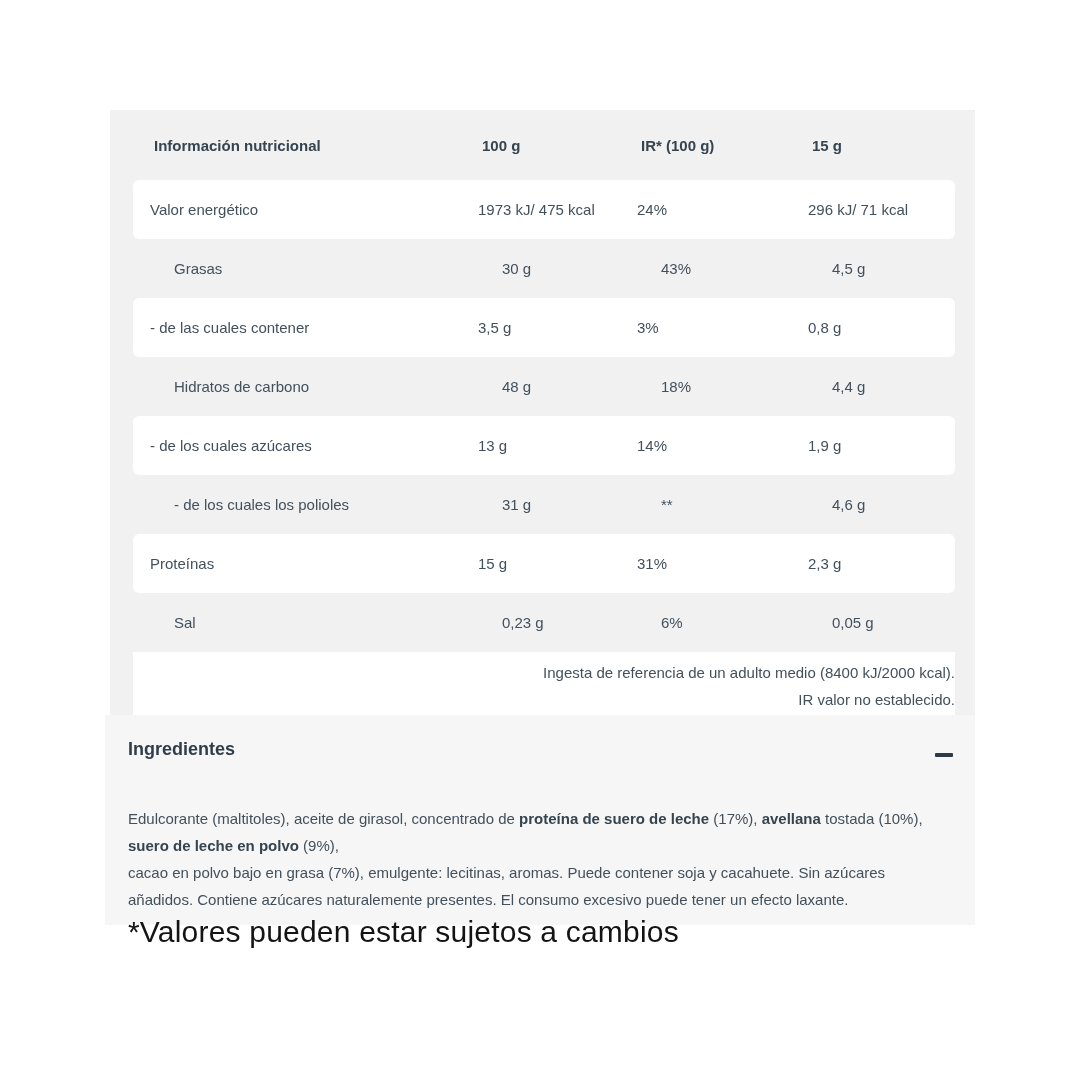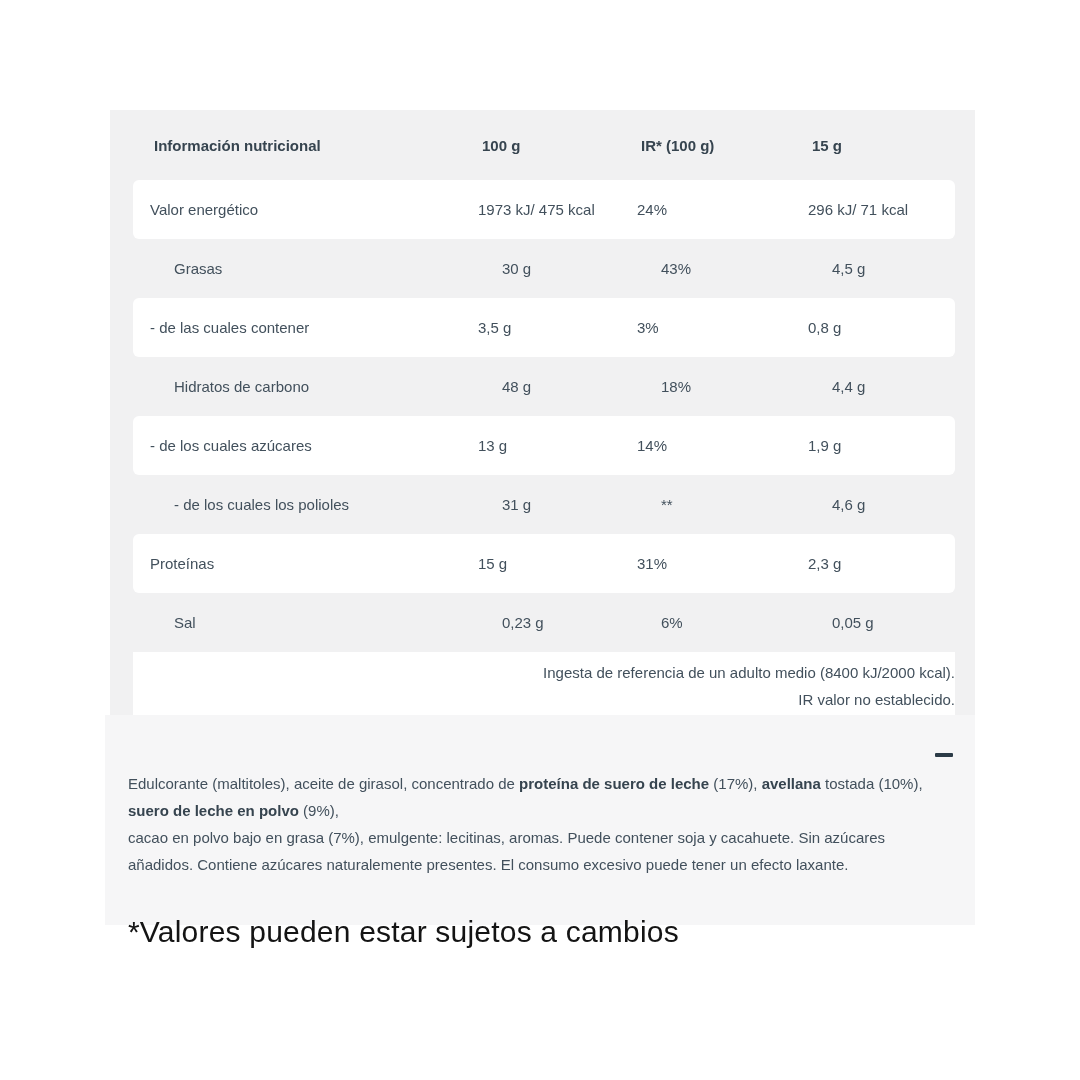--- a/index.html
+++ b/index.html
@@ -95,21 +95,21 @@
   .minus-btn .bar {
     position: absolute;
     top: 6px;
     left: 0;
     width: 18px;
     height: 4px;
     border-radius: 1px;
     background: #2c3b47;
   }
   .ing-text {
-    margin-top: 31px;
+    margin-top: 45px;
     font-size: 15px;
     line-height: 27px;
     max-width: 832px;
   }
   .ing-text b { color: #36444f; }
 
   
   .disclaimer {
     position: absolute;
     left: 128px;
@@ -191,20 +191,21 @@
 
     <div class="nt-footnote">
       <div>Ingesta de referencia de un adulto medio (8400 kJ/2000 kcal).</div>
       <div>IR valor no establecido.</div>
     </div>
 
     <div class="nt-bottom-pad"></div>
   </div>
 
   <div class="ingredients">
+    <div class="ing-title">Ingredientes</div>
 
     <button class="minus-btn" aria-label="collapse">
       <span class="bar"></span>
     </button>
 
     <div class="ing-text"><span>Edulcorante (maltitoles), aceite de girasol, concentrado de </span><b>proteína de suero de leche</b><span> (17%), </span><b>avellana</b><span> tostada (10%),</span><br><b>suero de leche en polvo</b><span> (9%),</span><br><span>cacao en polvo bajo en grasa (7%), emulgente: lecitinas, aromas. Puede contener soja y cacahuete. Sin azúcares</span><br><span>añadidos. Contiene azúcares naturalemente presentes. El consumo excesivo puede tener un efecto laxante.</span></div>
   </div>
 
   <div class="disclaimer">*Valores pueden estar sujetos a cambios</div>
 

